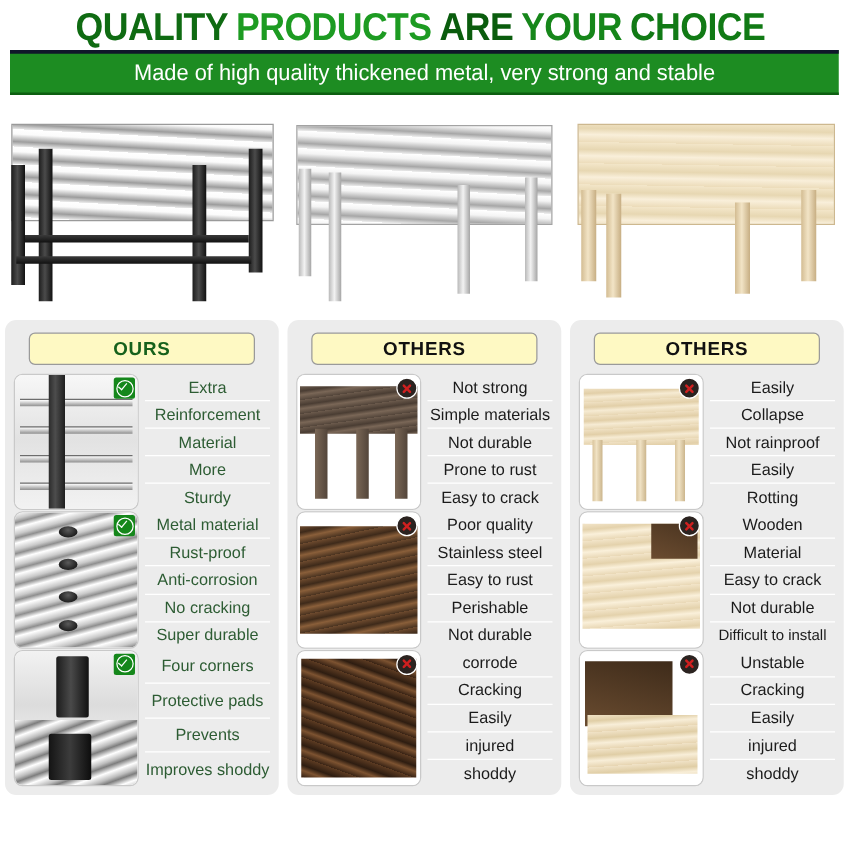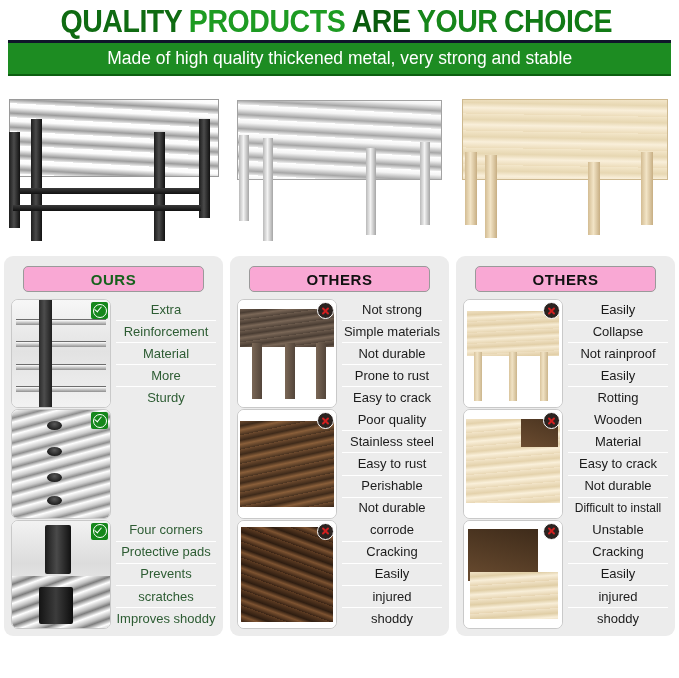--- a/index.html
+++ b/index.html
@@ -72,21 +72,21 @@
   .panel{
     flex:1;
     background:#ececec;
     border-radius:9px;
     padding:8px 7px 7px 7px;
     box-sizing:border-box;
     display:flex;
     flex-direction:column;
   }
   .panel-head{
-    background:#f9a8d4;
+    background:#fef9c3;
     border:1px solid #9a9a9a;
     border-radius:5px;
     height:24px;
     margin:2px 12px 7px 12px;
     display:flex;align-items:center;justify-content:center;
   }
   .panel-head-text{
     font-size:15px;
     font-weight:bold;
     letter-spacing:0.6px;
@@ -321,38 +321,44 @@
             <div class="thumb-art art-corr">
               <div class="screw" style="top:10%;"></div>
               <div class="screw" style="top:34%;"></div>
               <div class="screw" style="top:58%;"></div>
               <div class="screw" style="top:80%;"></div>
             </div>
             <div class="badge check">
                 <span class="ring"></span>
               </div>
           </div>
+          <div class="features">
+            <div class="feature">Metal material</div>
+            <div class="feature">Rust-proof</div>
+            <div class="feature">Anti-corrosion</div>
+            <div class="feature">No cracking</div>
+            <div class="feature">Super durable</div>
+          </div>
         </div>
 
         <div class="row">
           <div class="thumb">
             <div class="thumb-art art-corner">
               <div class="pad"></div>
               <div class="deck"></div>
               <div class="foot"></div>
             </div>
             <div class="badge check">
                 <span class="ring"></span>
               </div>
           </div>
           <div class="features">
             <div class="feature">Four corners</div>
             <div class="feature">Protective pads</div>
             <div class="feature">Prevents</div>
-            <div class="feature">scratches</div>
             <div class="feature">Improves shoddy</div>
           </div>
         </div>
 
       </div>
     </div>
 
     <div class="panel others">
       <div class="panel-head">
         <span class="panel-head-text">OTHERS</span>

